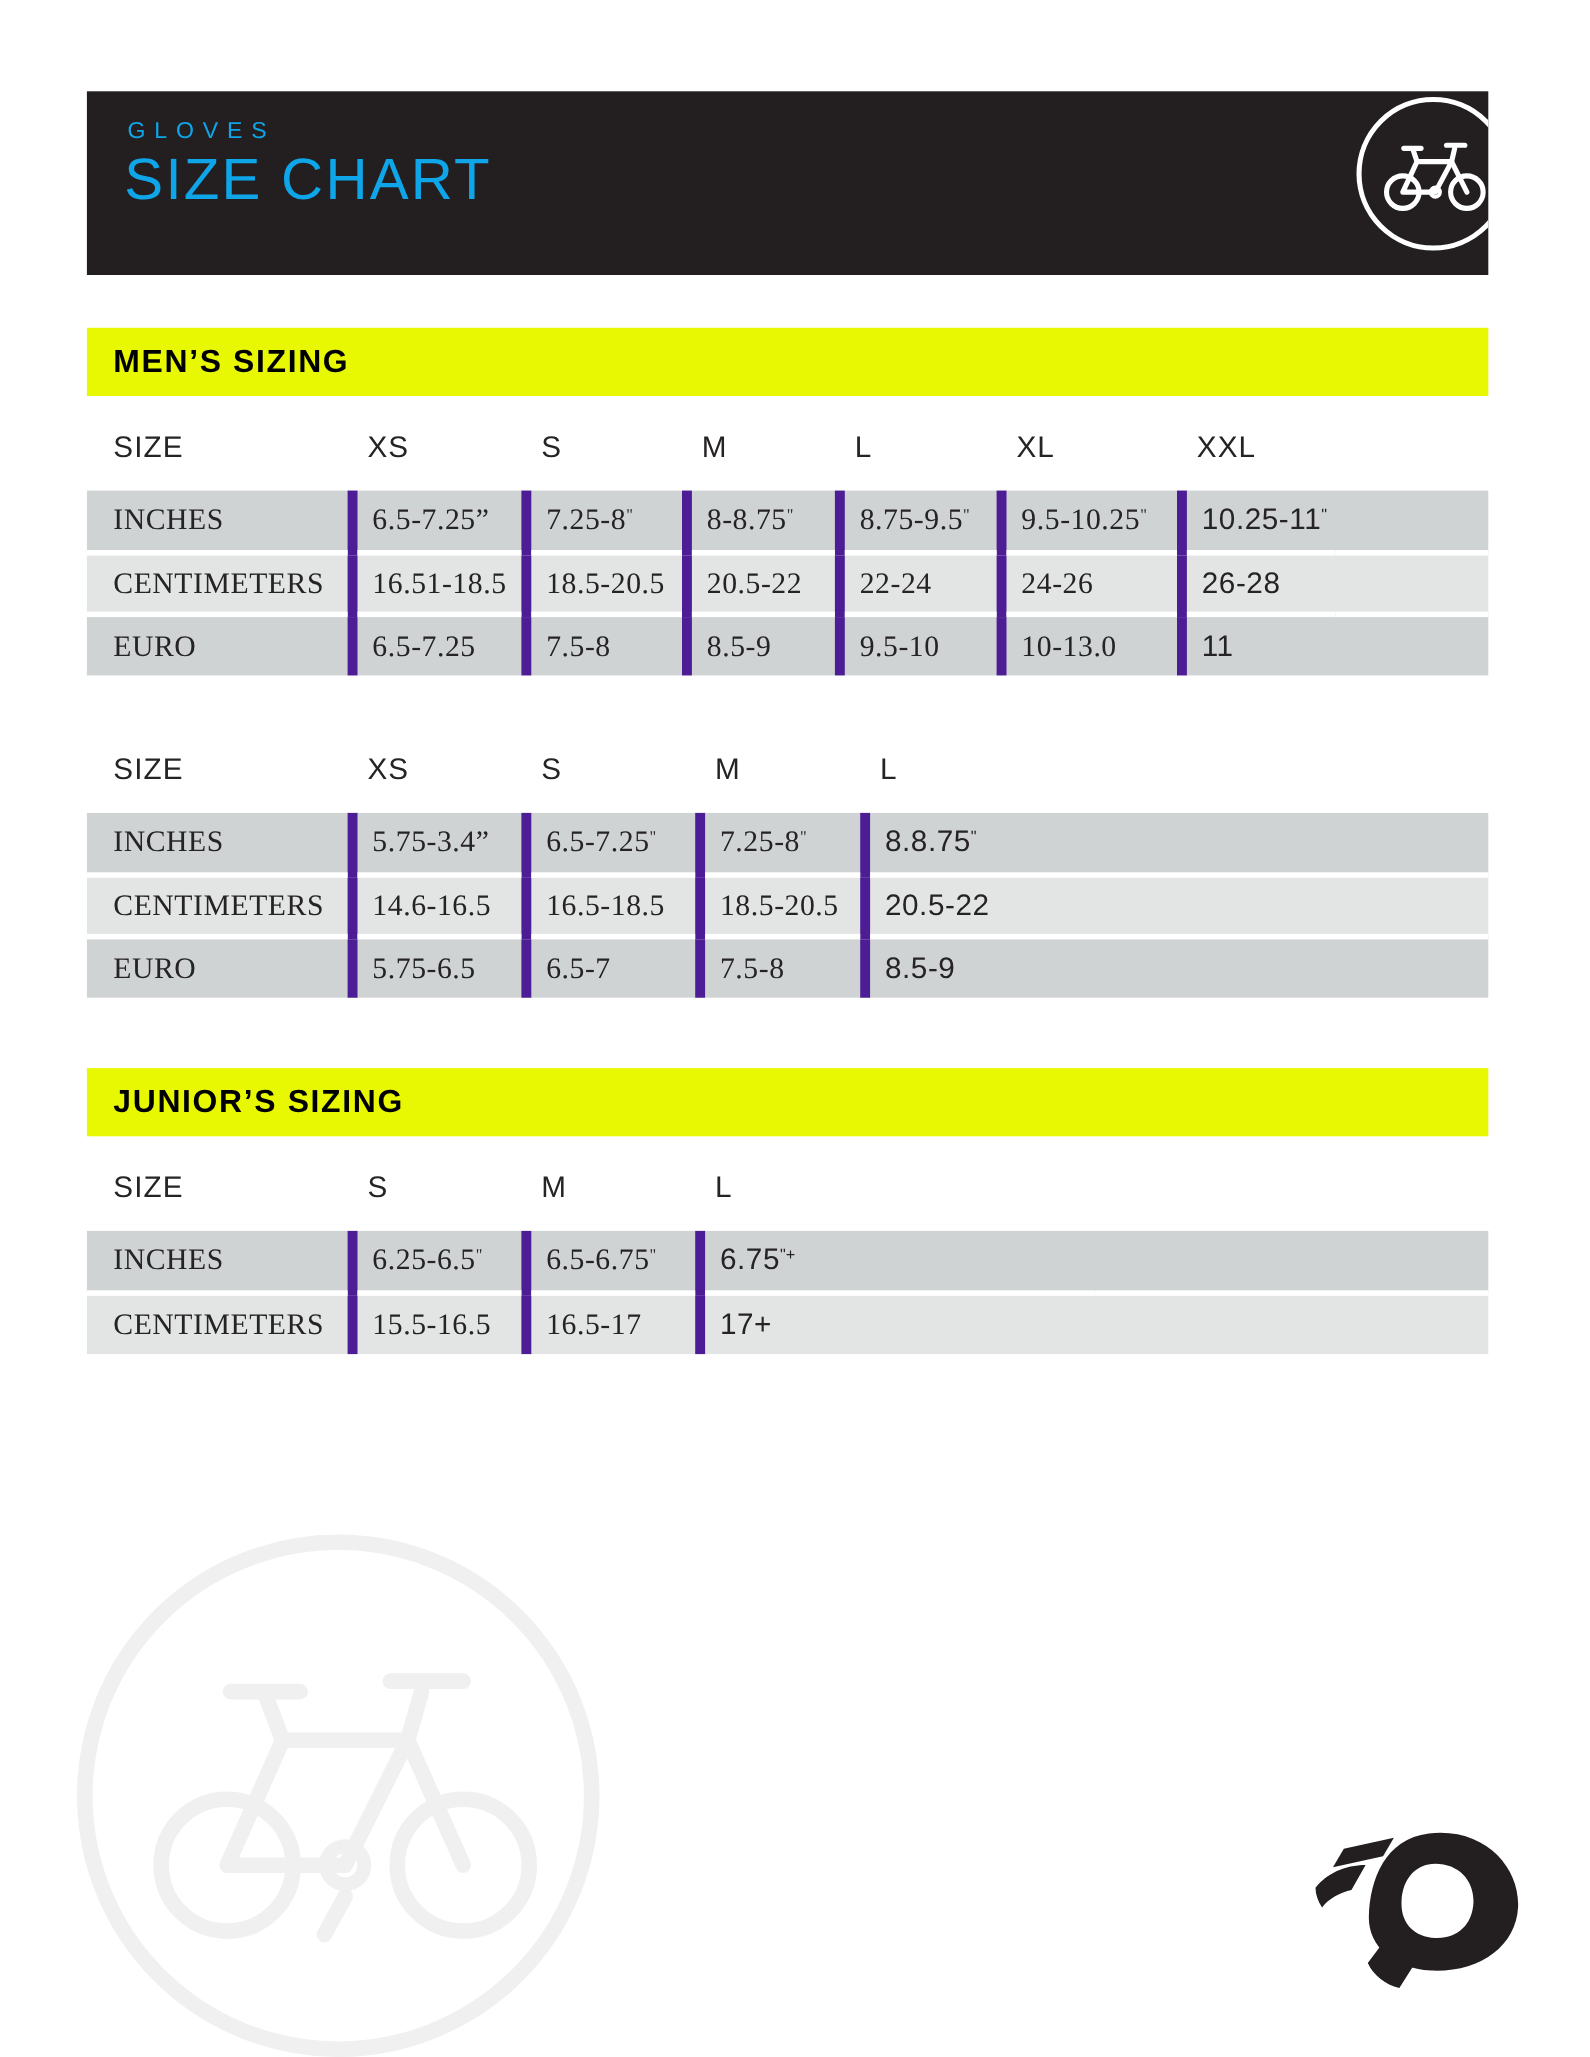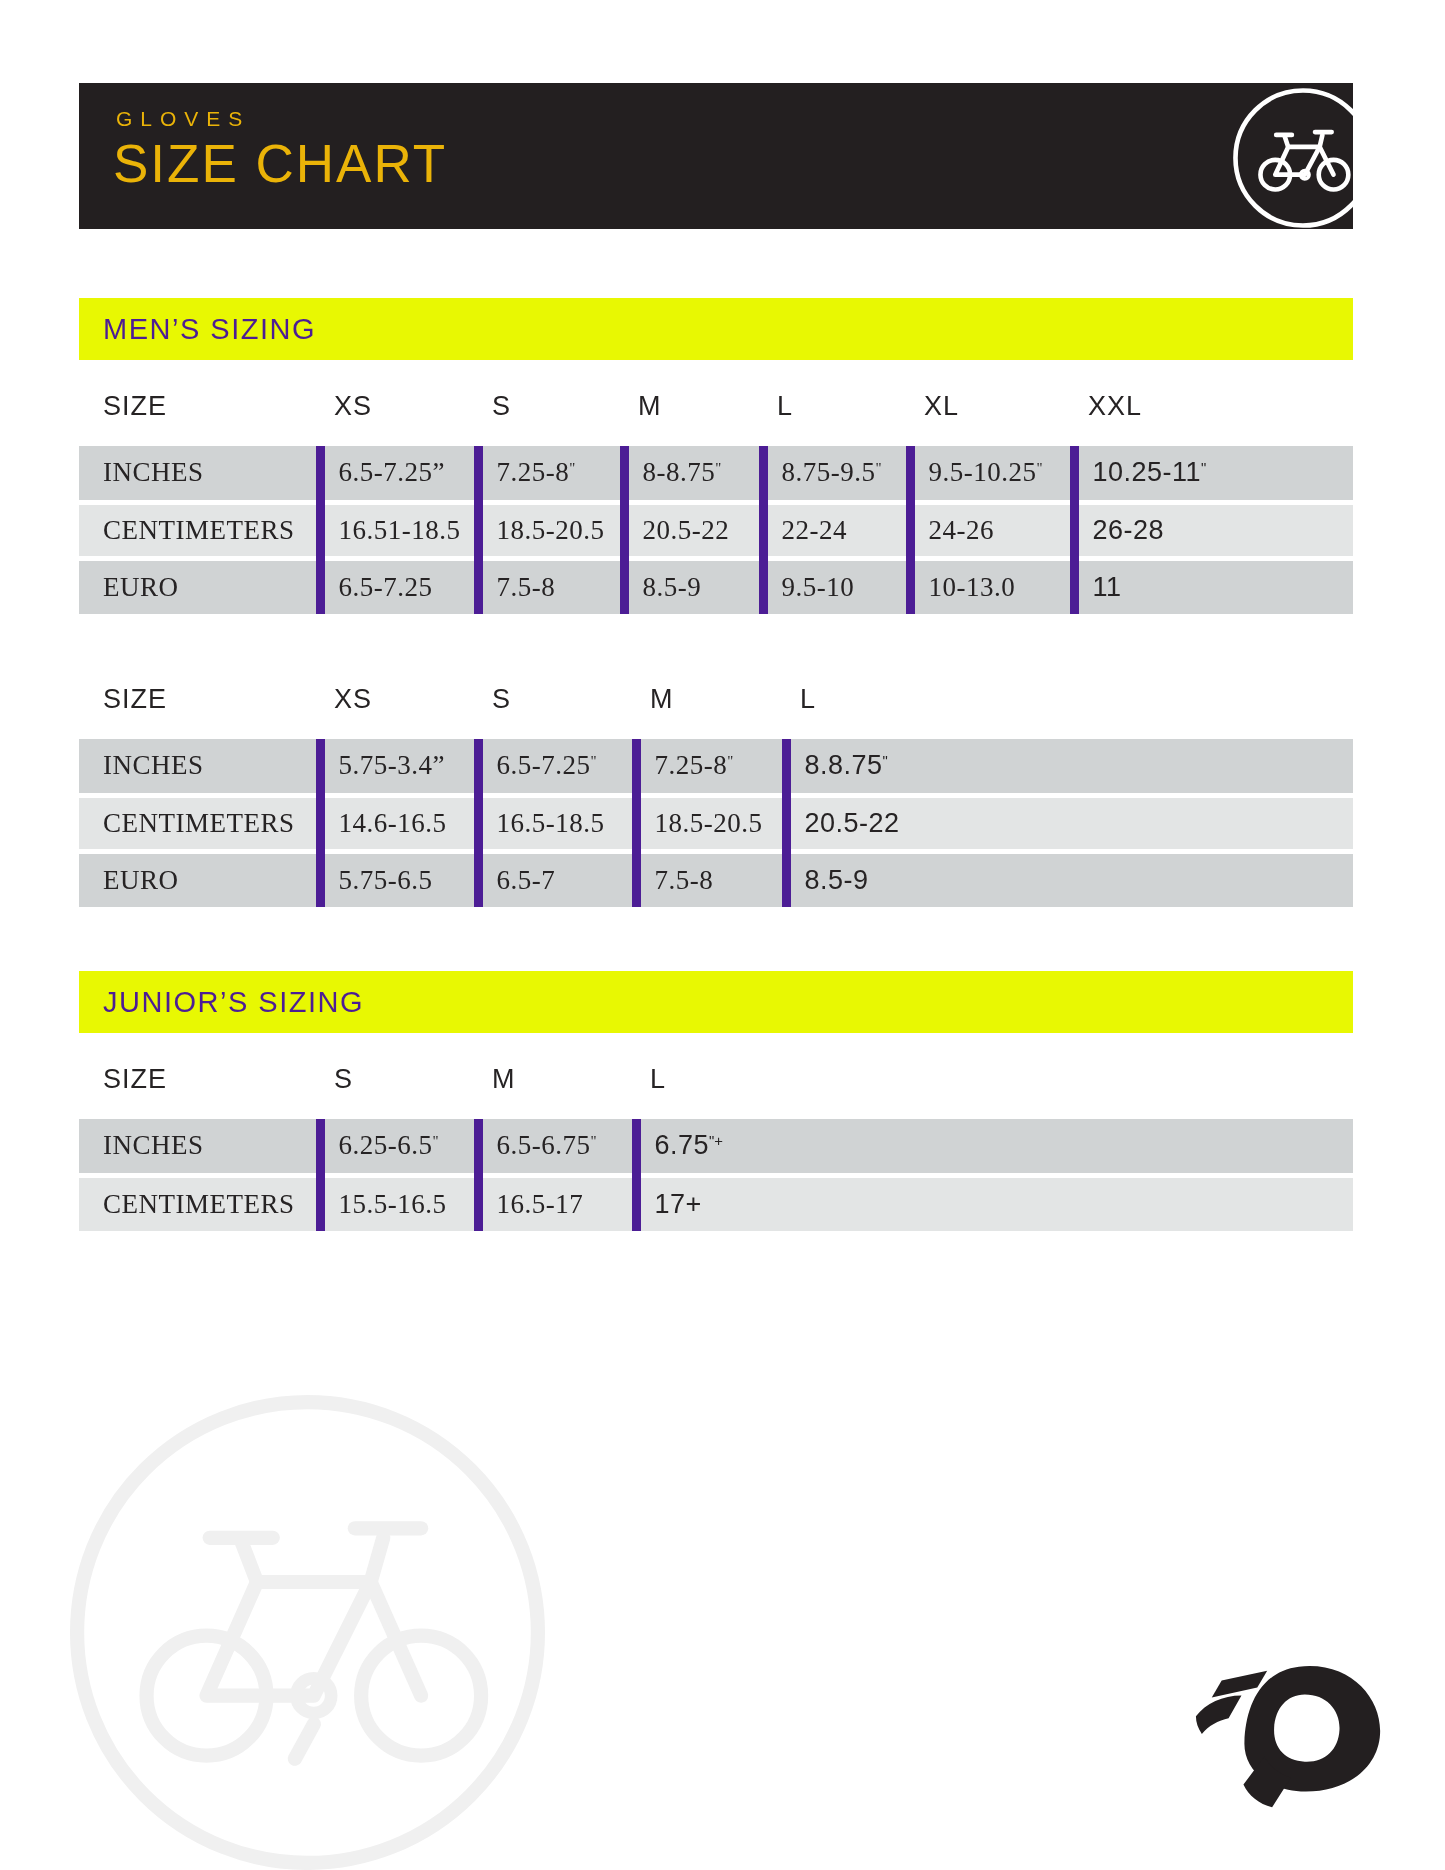--- a/index.html
+++ b/index.html
@@ -5,42 +5,42 @@
   * { margin:0; padding:0; box-sizing:border-box; }
   html,body { background:#fff; }
   .page {
     position:relative; width:1445px; height:1870px; margin:0 auto;
     background:#fff; overflow:hidden;
     font-family:"Liberation Sans", sans-serif;
     color:#262324;
   }
   
   .topbar {
-    position:absolute; left:79px; top:83px; width:1274px; height:146px;
-    background:var(--ink,#231f20); color:#eab308; overflow:hidden;
+    position:absolute; left:79px; top:83px; width:1274px; height:167px;
+    background:var(--ink,#231f20); color:#0ea5e9; overflow:hidden;
   }
   .kicker {
     position:absolute; left:37px; top:24px;
     font-size:21px; letter-spacing:8px; font-weight:400;
   }
   .title {
     position:absolute; left:34px; top:50px;
     font-size:53px; letter-spacing:2px; font-weight:400;
   }
   .bike-badge { position:absolute; top:1px; right:-24px; width:148px; height:148px; }
   
   .content { position:absolute; left:79px; top:298px; width:1274px; }
   .section { margin-bottom:64px; }
   .section:last-child { margin-bottom:0; }
   .section-bar {
     height:62px; background:var(--yellow,#e8f802);
     display:flex; align-items:center; padding-left:24px;
   }
   .section-title {
-    font-size:29px; letter-spacing:1.5px; color:#4c1d95; font-weight:400;
+    font-size:29px; letter-spacing:1.5px; color:#000000; font-weight:700;
   }
   table.sizing {
     width:100%; margin-top:25px;
     border-collapse:collapse; table-layout:fixed;
   }
   table.sizing th {
     font-weight:400; text-align:left; font-size:27px; letter-spacing:1px;
     padding:6px 0 24px 14px; background:#fff; white-space:nowrap;
   }
   table.sizing th.label-col { padding-left:24px; }

